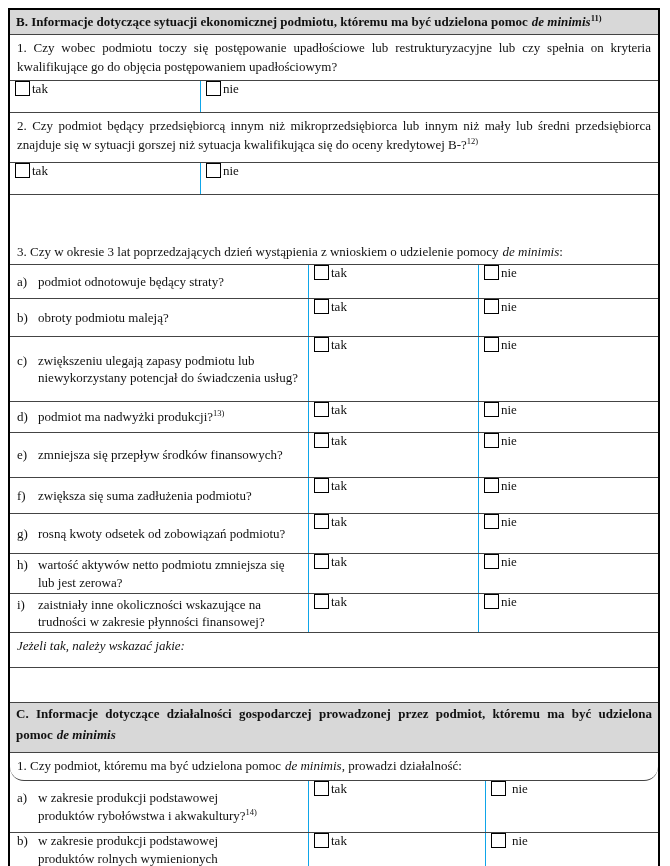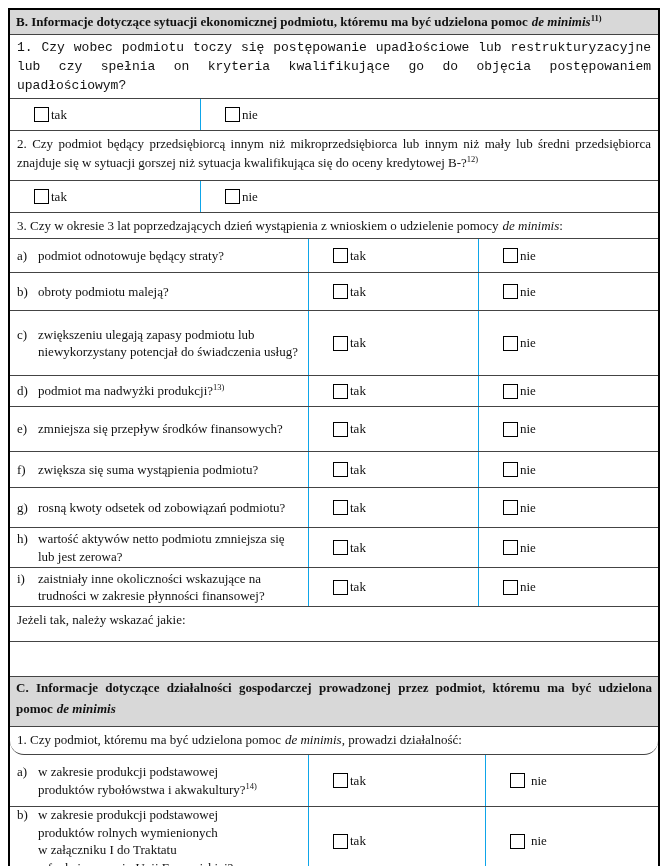--- a/index.html
+++ b/index.html
@@ -5,42 +5,42 @@
   html,body{margin:0;padding:0;background:#fff;}
   .page{position:relative;width:670px;height:866px;background:#fff;
         font-family:"Liberation Serif","DejaVu Serif",serif;color:#111;}
   .form{position:absolute;left:8px;top:8px;width:652px;border:2px solid #000;
         box-sizing:border-box;background:#fff;}
   .row{box-sizing:border-box;border-bottom:1px solid #444;display:flex;width:100%;}
   .row:last-child{border-bottom:none;}
   .hdr{background:#d8d8d8;font-weight:bold;font-size:13px;display:block;
        padding:3px 6px;text-align:justify;line-height:18px;}
   .q{display:block;font-size:13px;padding:3px 7px;text-align:justify;line-height:19px;}
-  .cell{box-sizing:border-box;display:flex;align-items:center;padding-left:24px;}
+  .cell{box-sizing:border-box;display:flex;align-items:flex-start;padding-left:5px;}
   .cell + .cell{border-left:1px solid #0ea5e9;}
   .cb{display:inline-block;width:13px;height:13px;border:1px solid #000;
       background:#fff;flex:none;margin-right:2px;}
   .cb-lab{font-size:13px;}
   .sp{margin-right:6px;}
   .lblcell{align-items:center;padding:3px 4px 3px 7px;}
   .lbl{display:flex;font-size:13px;line-height:17.5px;width:100%;}
   .letter{width:21px;flex:none;}
   .txt{flex:1;}
   .pre{white-space:pre-line;}
   sup{font-size:8.5px;line-height:0;}
   .it{font-style:italic;margin-left:4px;}
   
   .h-hdrb{min-height:24px;}
-  .h-q1{min-height:46px;font-family:Liberation Mono, monospace;}
+  .h-q1{min-height:46px;}
   .h-ans{height:32px;}
   .h-q2{min-height:50px;}
-  .h-q3{min-height:26px;}
+  .h-q3{min-height:26px;margin-top:44px;}
   .h-a{height:34px;}.h-b{height:38px;}.h-c{height:65px;}.h-d{height:31px;}
   .h-e{height:45px;}.h-f{height:36px;}.h-g{height:40px;}.h-h{height:40px;}.h-i{height:39px;}
-  .h-jez{min-height:35px;}
+  .h-jez{min-height:35px;font-style:italic;}
   .h-blank{height:35px;}
   .h-hdrc{min-height:50px;line-height:21px;padding-top:0;}
   .h-cq1{min-height:28px;border-radius:14px;}
   .h-ca{height:52px;}.h-cb2{height:68px;}
   
   .w190{width:190px;flex:none;}
   .w187{width:187px;flex:none;}
   .grow{flex:1;}
   .w298{width:298px;flex:none;}
   .w170{width:170px;flex:none;}
@@ -170,21 +170,21 @@
       <div class="cell grow">
           <span class="cb"></span>
           <span class="cb-lab">nie</span>
         </div>
     </div>
 
     <div class="row h-f">
       <div class="cell lblcell w298">
         <div class="lbl">
             <span class="letter">f)</span>
-            <span class="txt"><span>zwiększa się suma wystąpienia podmiotu?</span><sup></sup></span>
+            <span class="txt"><span>zwiększa się suma zadłużenia podmiotu?</span><sup></sup></span>
           </div>
       </div>
       <div class="cell w170">
           <span class="cb"></span>
           <span class="cb-lab">tak</span>
         </div>
       <div class="cell grow">
           <span class="cb"></span>
           <span class="cb-lab">nie</span>
         </div>

